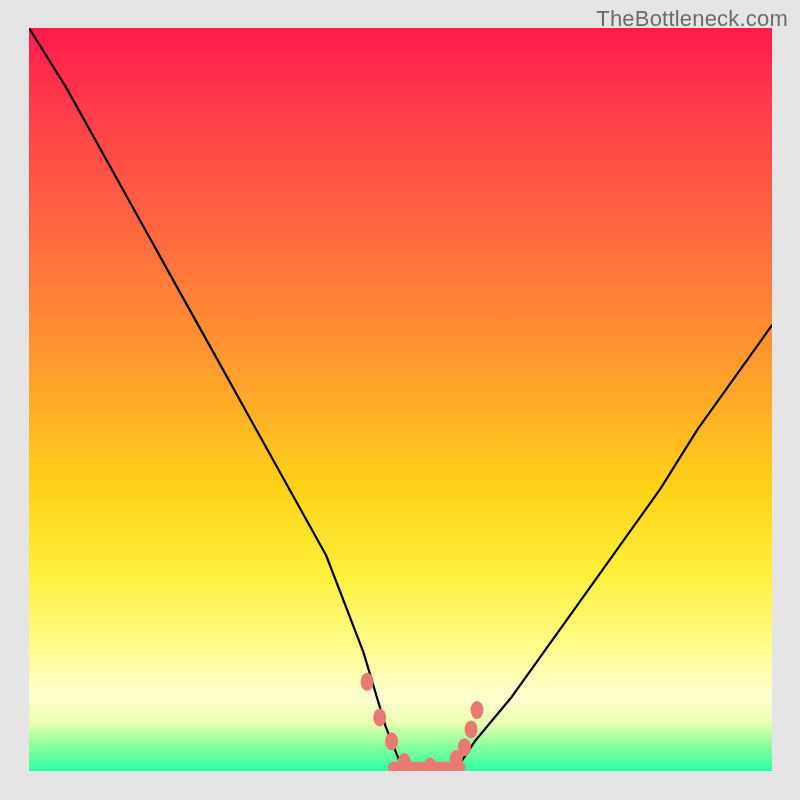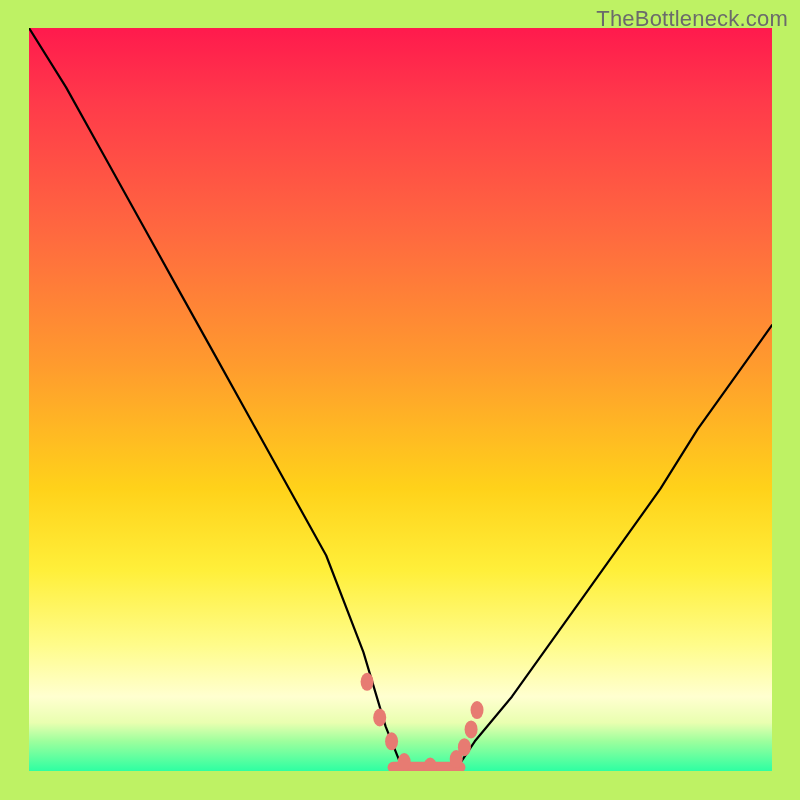--- a/index.html
+++ b/index.html
@@ -10,21 +10,21 @@
     overflow: hidden;
     background: #000;
     font-family: Arial, Helvetica, sans-serif;
   }
   .frame {
     position: absolute;
     left: 0;
     top: 0;
     width: 800px;
     height: 800px;
-    background: #bef264;
+    background: #e5e5e5;
   }
   .plot {
     position: absolute;
     left: 29px;
     top: 28px;
     width: 743px;
     height: 743px;
     
     background: linear-gradient(to bottom,
       #ff1a4d 0%,

